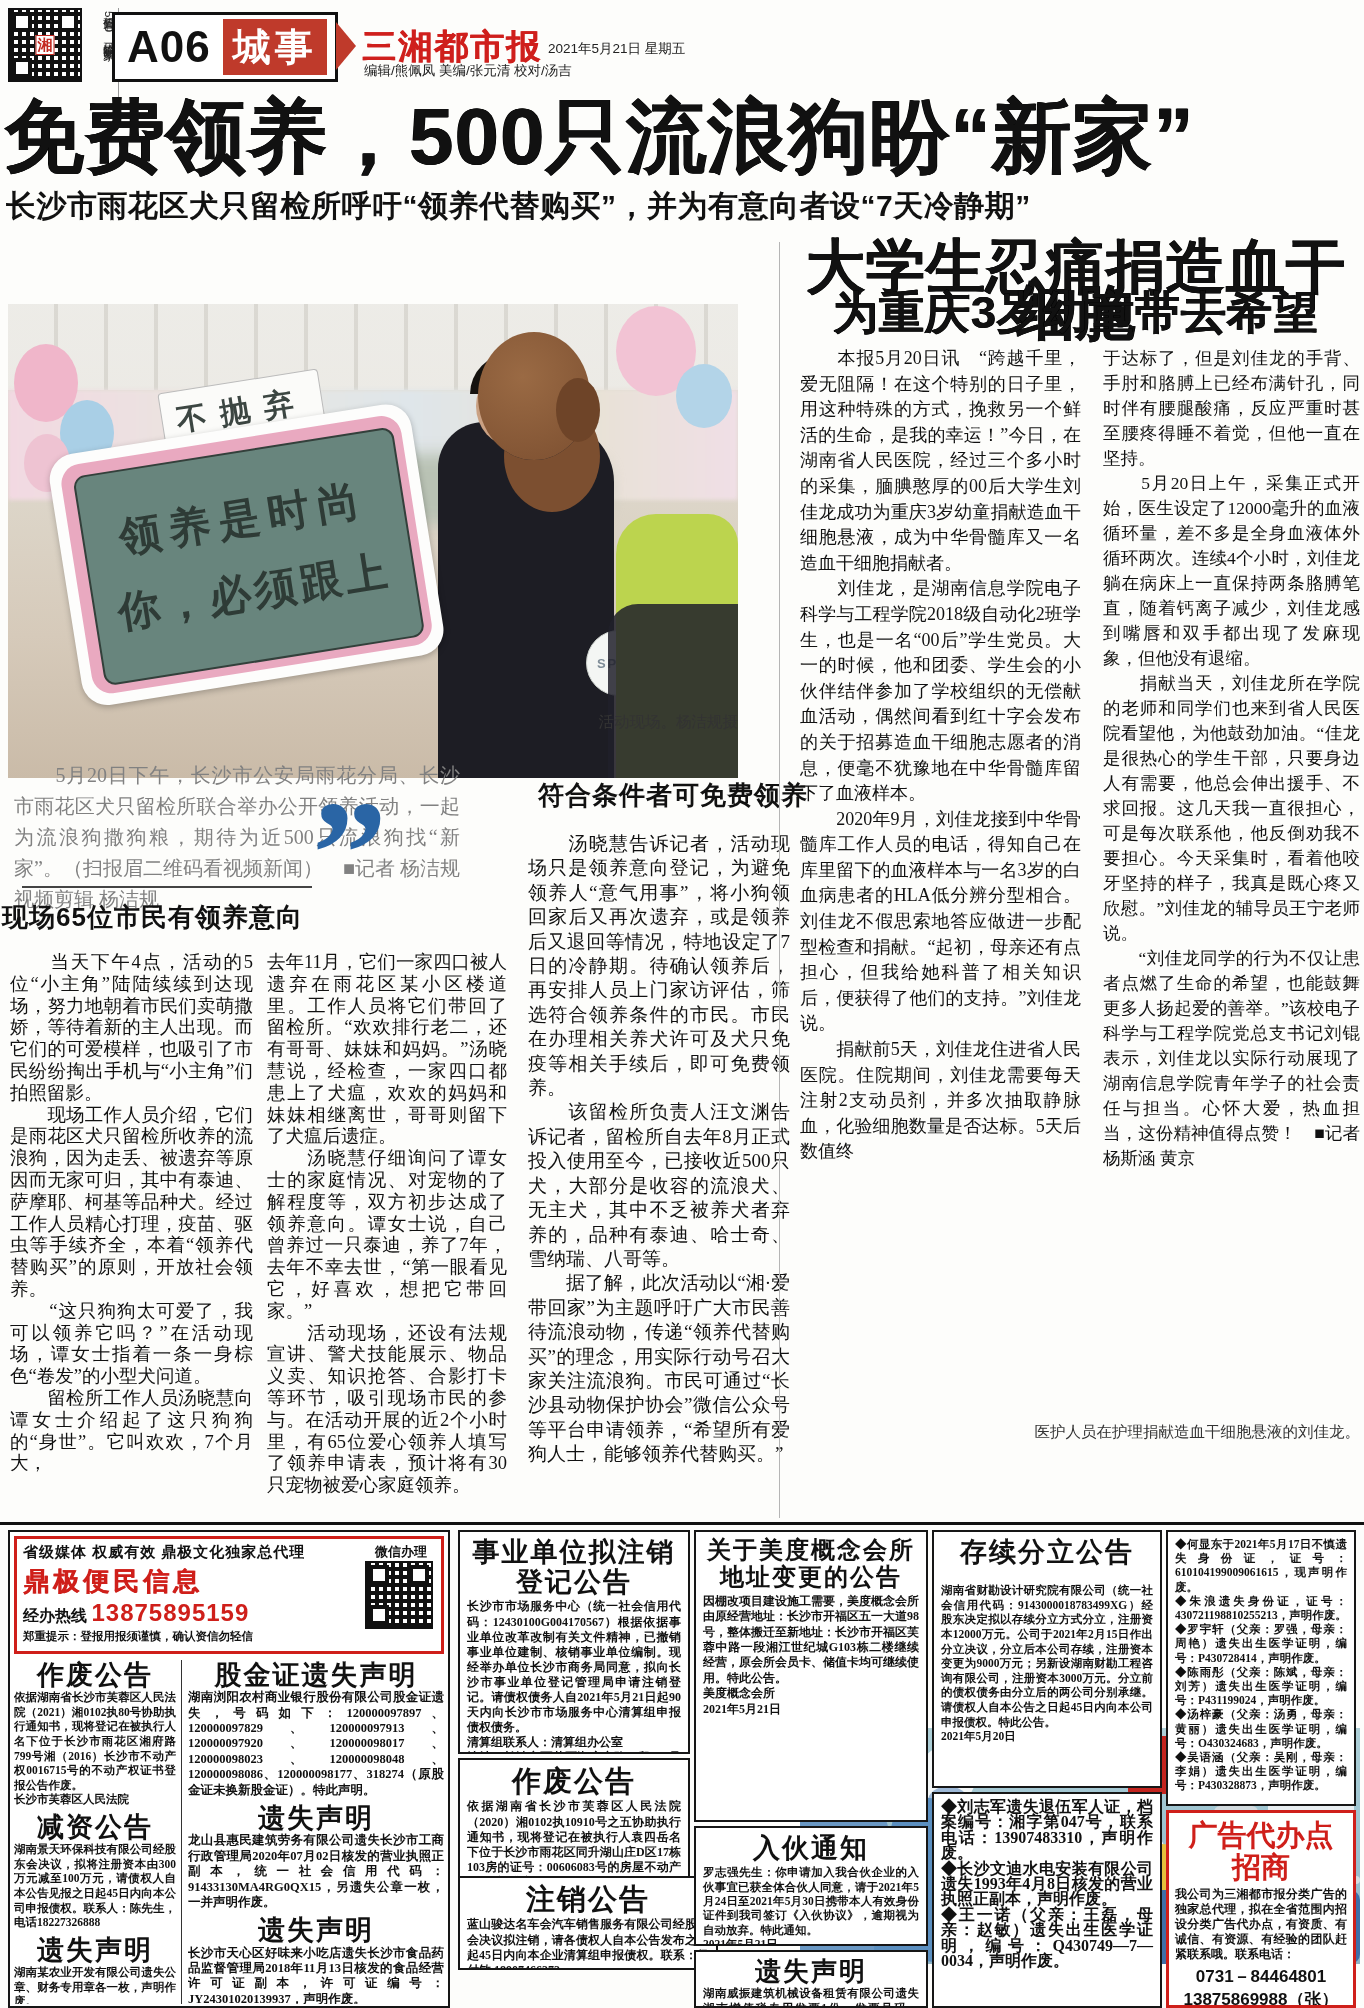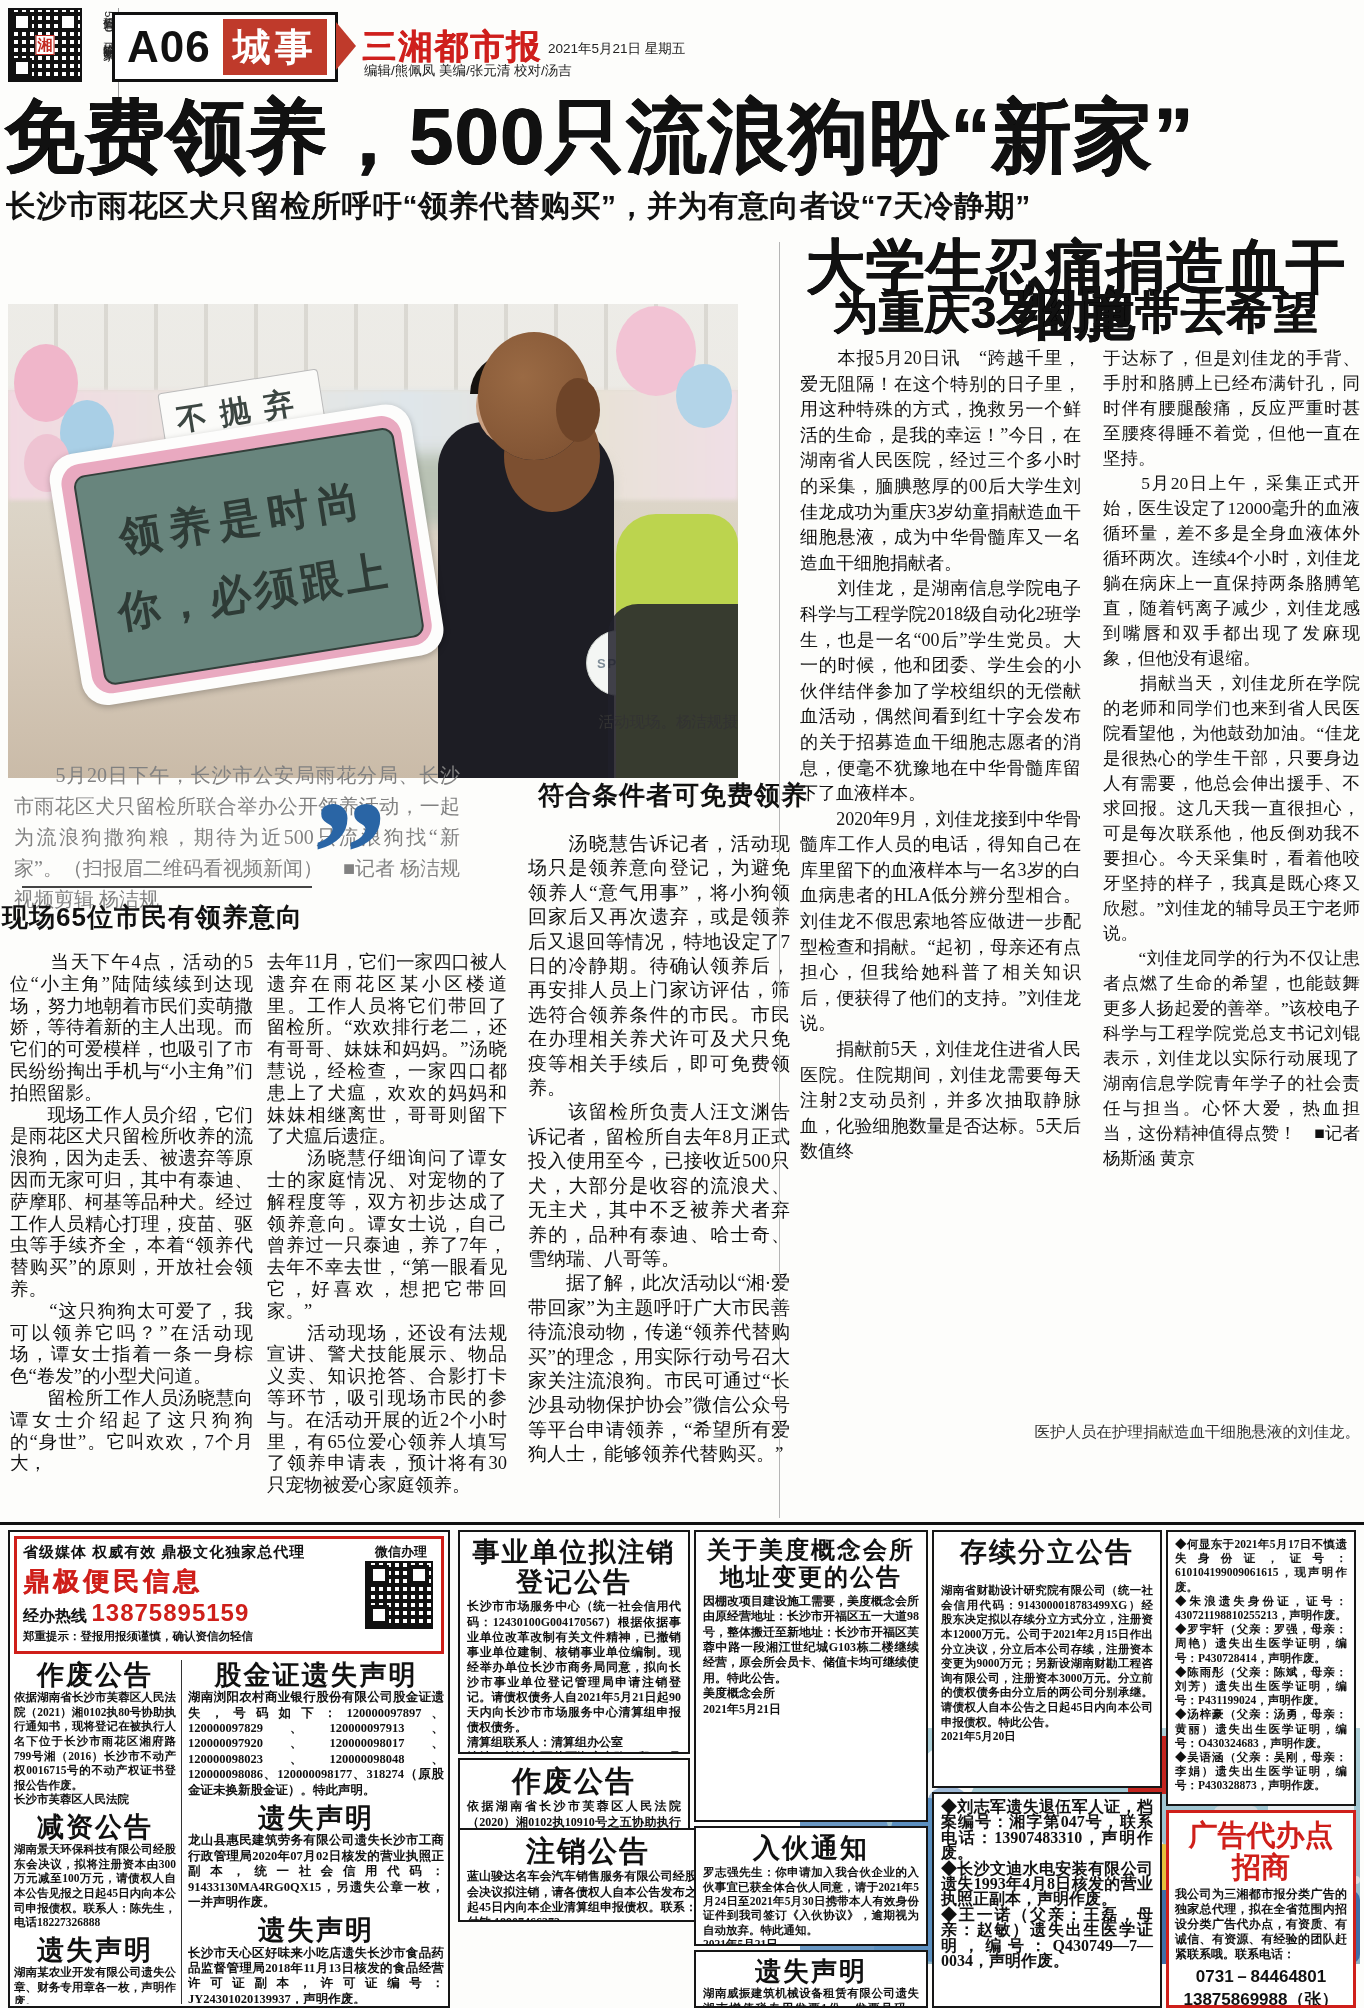--- a/index.html
+++ b/index.html
@@ -197,21 +197,21 @@
   <div class="adT" style="font-size:12px;line-height:15.1px;margin-top:2px">长沙市市场服务中心（统一社会信用代码：12430100G004170567）根据依据事业单位改革改制有关文件精神，已撤销事业单位建制、核销事业单位编制。现经举办单位长沙市商务局同意，拟向长沙市事业单位登记管理局申请注销登记。请债权债务人自2021年5月21日起90天内向长沙市市场服务中心清算组申报债权债务。
 清算组联系人：清算组办公室
 地址：长沙市雨花区湘府东路二段258号双塔国际广场13楼
 联系电话：0731－89751669</div>
 </div>
 <div class="abs adbox" style="left:458px;top:1758px;width:232px;height:152px">
   <div class="adH" style="font-size:29px">作废公告</div>
   <div class="adT" style="font-size:12px;line-height:15.1px;margin-top:2px">依据湖南省长沙市芙蓉区人民法院（2020）湘0102执10910号之五协助执行通知书，现将登记在被执行人袁四岳名下位于长沙市雨花区同升湖山庄D区17栋103房的证号：00606083号的房屋不动产权证和对应的证号：20200125244上的103房的他项权证一并登报公告作废。
 长沙市芙蓉区人民法院</div>
 </div>
-<div class="abs adbox" style="left:458px;top:1828px;width:260px;height:94px">
+<div class="abs adbox" style="left:458px;top:1876px;width:260px;height:94px">
   <div class="adH" style="font-size:29px">注销公告</div>
   <div class="adT" style="font-size:12px;line-height:15.1px;margin-top:2px">蓝山骏达名车会汽车销售服务有限公司经股东会决议拟注销，请各债权人自本公告发布之日起45日内向本企业清算组申报债权。联系：侯付敏 18907466373</div>
 </div>
 
 <div class="abs adbox" style="left:694px;top:1530px;width:234px;height:292px">
   <div class="adH" style="font-size:24px">关于美度概念会所地址变更的公告</div>
   <div class="adT" style="font-size:12px;line-height:15.4px;margin-top:3px">因棚改项目建设施工需要，美度概念会所由原经营地址：长沙市开福区五一大道98号，整体搬迁至新地址：长沙市开福区芙蓉中路一段湘江世纪城G103栋二楼继续经营，原会所会员卡、储值卡均可继续使用。特此公告。
 美度概念会所
 2021年5月21日</div>
 </div>

